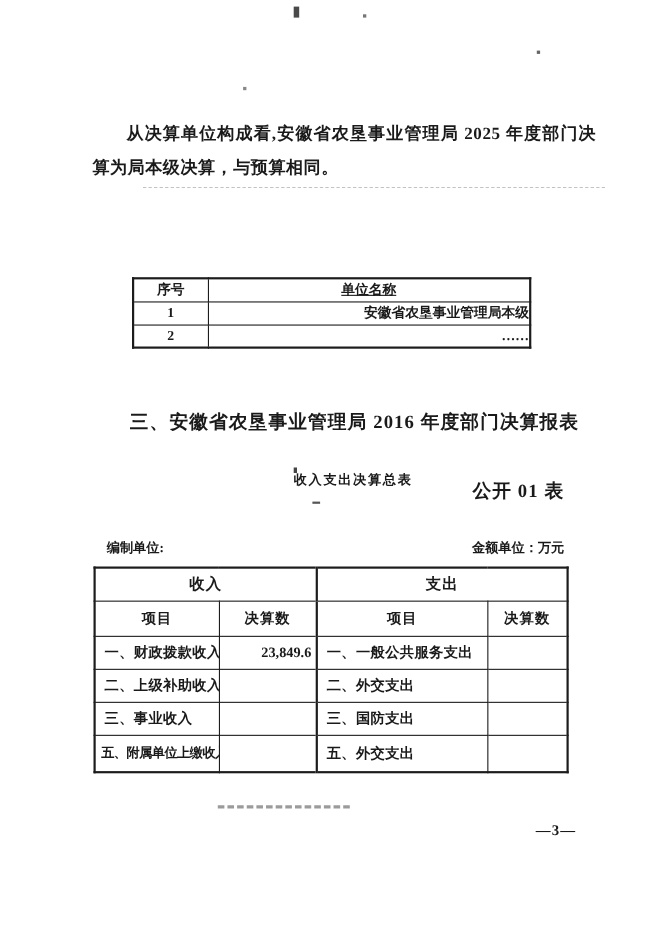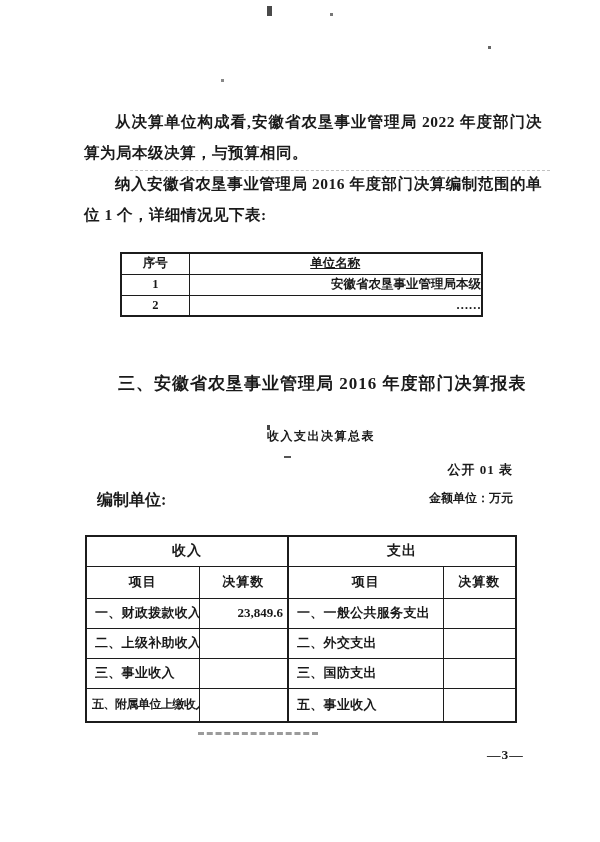--- a/index.html
+++ b/index.html
@@ -57,38 +57,38 @@
   }
   .report-title {
     position: absolute;
     left: 0; top: 428px; width: 600px;
     text-align: center;
     font-size: 12px; letter-spacing: 1.5px;
     text-indent: 42px;
   }
   .table-code {
     position: absolute;
-    right: 87px; top: 461px;
-    font-size: 13px; letter-spacing: 1px; font-family: Liberation Serif, serif;
+    right: 87px; top: 435px;
+    font-size: 17px; letter-spacing: 1px; font-family: Liberation Serif, serif;
   }
   .meta-left {
     position: absolute;
     left: 97px; top: 490px;
-    font-size: 16px;
+    font-size: 12px;
   }
   .meta-right {
     position: absolute;
     right: 87px; top: 490px;
     font-size: 12px;
   }
 
   
   .main-table {
     position: absolute;
-    left: 85px; top: 535px;
+    left: 85px; top: 515px;
     width: 430px;
     border-collapse: collapse;
     table-layout: fixed;
     border: 2.5px solid #1c1c1c;
   }
   .main-table td {
     border: 1.7px solid #1c1c1c;
     font-size: 13px;
     padding: 0;
     overflow: hidden;
@@ -134,22 +134,21 @@
 <div class="speck spk1"></div>
 <div class="speck spk2"></div>
 <div class="speck spk3"></div>
 <div class="speck spk4"></div>
 <div class="speck spk5"></div>
 <div class="speck spk6"></div>
 <div class="bleed-line"></div>
 <div class="table-smudge"></div>
 
 <div class="body-text">
-  <p>从决算单位构成看,安徽省农垦事业管理局 2022 年度部门决算为局本级决算，与预算相同。</p>
-  <p>纳入安徽省农垦事业管理局 2016 年度部门决算编制范围的单位 1 个，详细情况见下表:</p>
+  <p>从决算单位构成看,安徽省农垦事业管理局 2025 年度部门决算为局本级决算，与预算相同。</p>
 </div>
 
 <table class="unit-table">
   <tbody>
       <tr>
     <td class="col-no">序号</td>
     <td class="col-name col-name-header">单位名称</td>
   </tr>
   <tr>
     <td class="col-no">1</td>
@@ -201,19 +200,19 @@
   </tr>
   <tr style="height:30px">
     <td class="item">三、事业收入</td>
     <td class="amount"></td>
     <td class="item mid">三、国防支出</td>
     <td class="amount"></td>
   </tr>
   <tr style="height:34px">
     <td class="item tight">五、附属单位上缴收入</td>
     <td class="amount"></td>
-    <td class="item mid">五、事业收入</td>
+    <td class="item mid">五、外交支出</td>
     <td class="amount"></td>
   </tr>
 </tbody>
   </table>
 
 <div class="page-number">—3—</div>
 
 </body></html>

